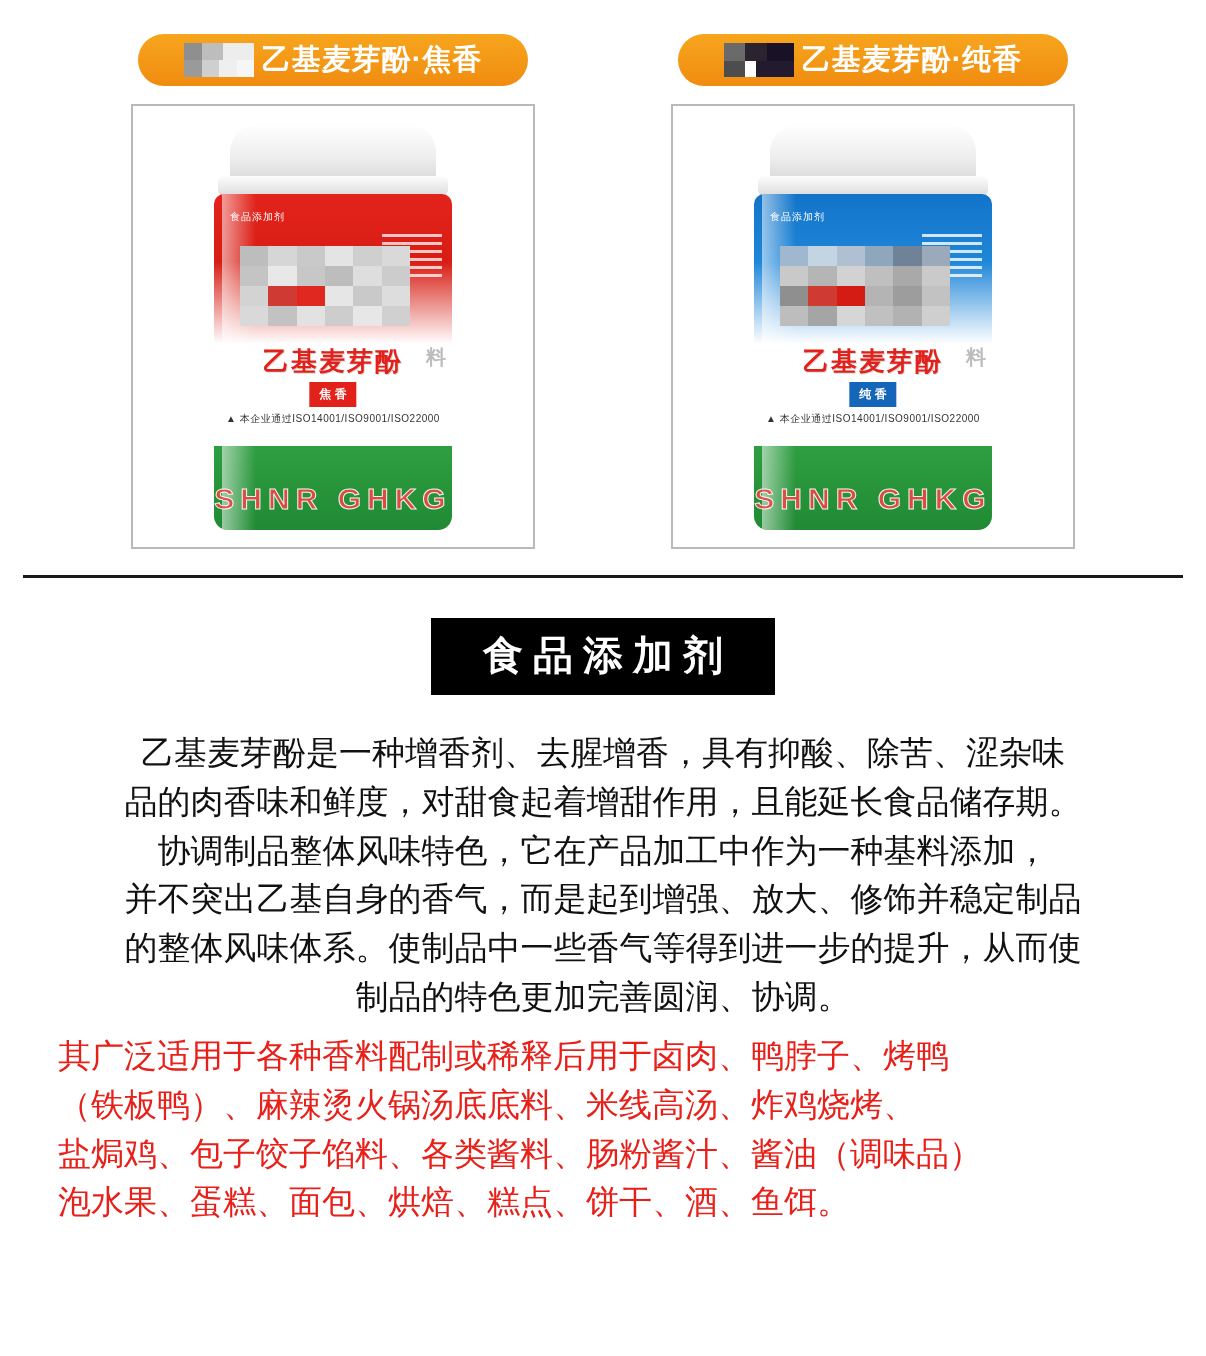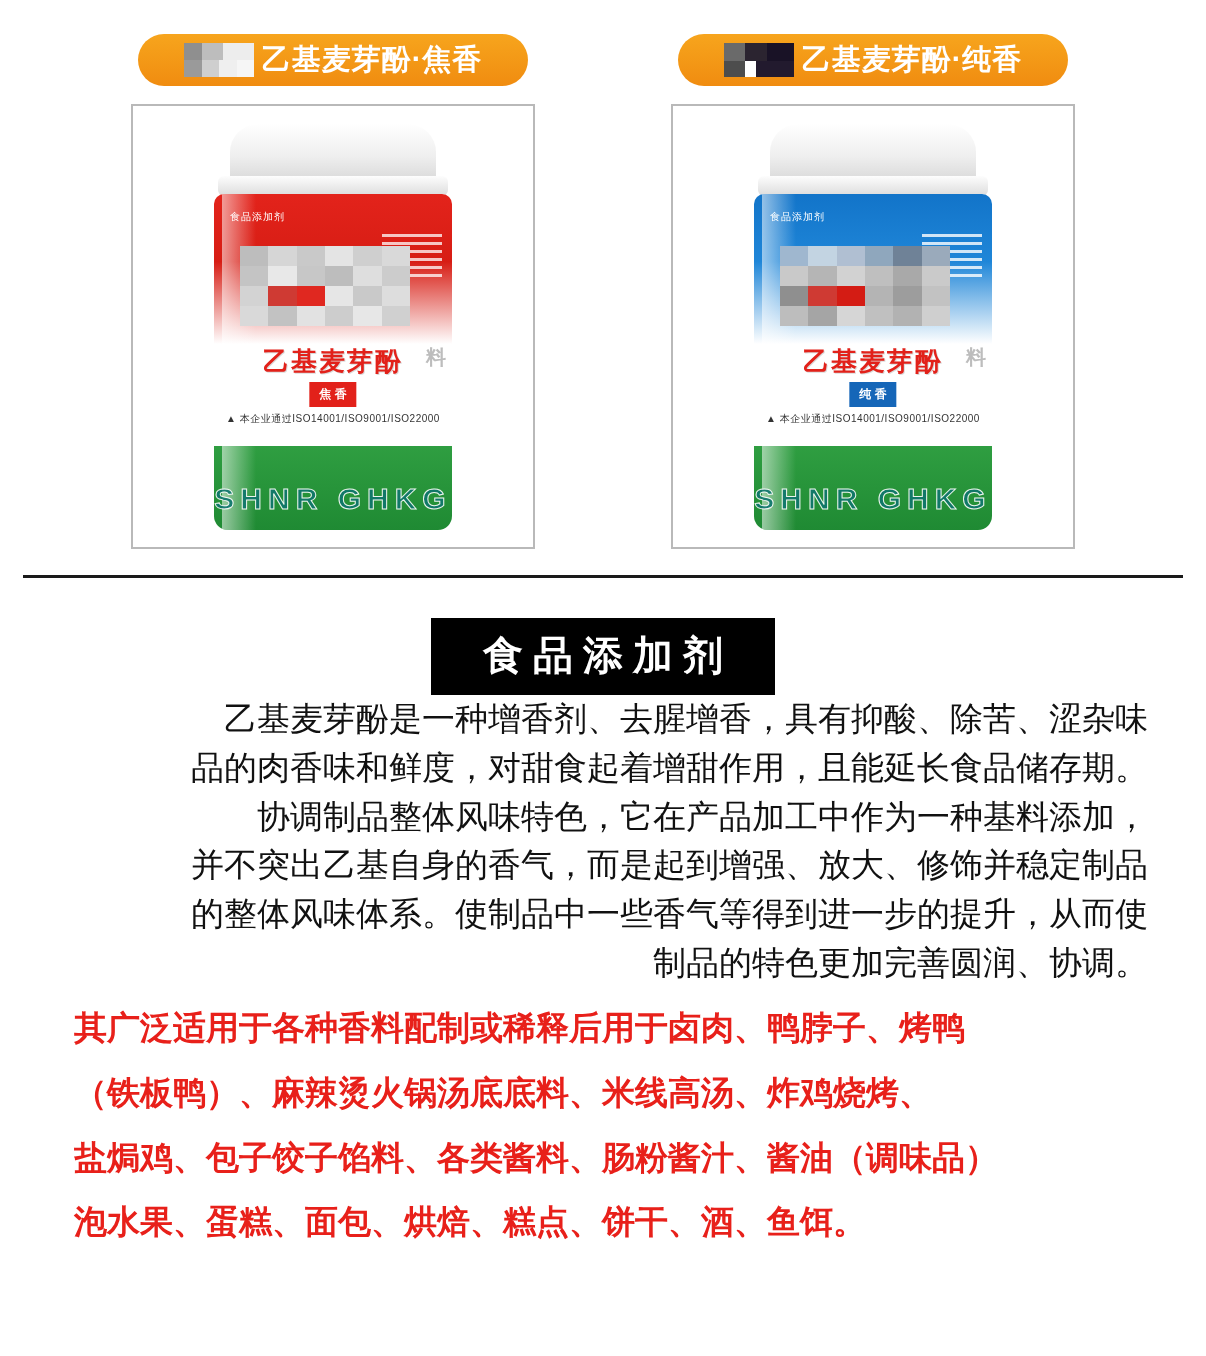--- a/index.html
+++ b/index.html
@@ -190,21 +190,21 @@
     font-size: 10px;
     color: #333333;
     letter-spacing: .5px;
   }
   .green-word {
     position: absolute;
     bottom: 14px; left: 0; right: 0;
     text-align: center;
     font-size: 30px;
     font-weight: bold;
-    color: #0f766e;
+    color: #ef4444;
     letter-spacing: 6px;
     -webkit-text-stroke: 1px #ffffff;
     opacity: .9;
   }
   .side-faint {
     position: absolute;
     top: 150px; right: 6px;
     font-size: 20px;
     color: #bdbdbd;
     font-weight: bold;
@@ -230,35 +230,36 @@
   }
   .section-title {
     background: #000000;
     color: #ffffff;
     font-size: 40px;
     font-weight: bold;
     letter-spacing: 10px;
     padding: 10px 42px 12px 52px;
   }
   .body-text {
+    margin-top: 34px;
     font-size: 33px;
     line-height: 1.48;
     color: #111111;
     letter-spacing: 0px;
-    text-align: right;
+    text-align: center;
   }
   .body-text p { margin: 0; }
   .red-text {
     margin-top: 10px;
     font-size: 33px;
     line-height: 1.48;
     color: #e8201a;
     font-weight: 500;
   }
-  .red-text p { margin: 16px; font-weight: bold; }
+  .red-text p { margin: 0; }
 </style>
 </head>
 <body>
 
 <div class="showcase">
 
   <div class="product-col">
     <div class="pill">
       <span class="swatch mosaic-light"></span>
       <span class="pill-text">乙基麦芽酚·焦香</span>

